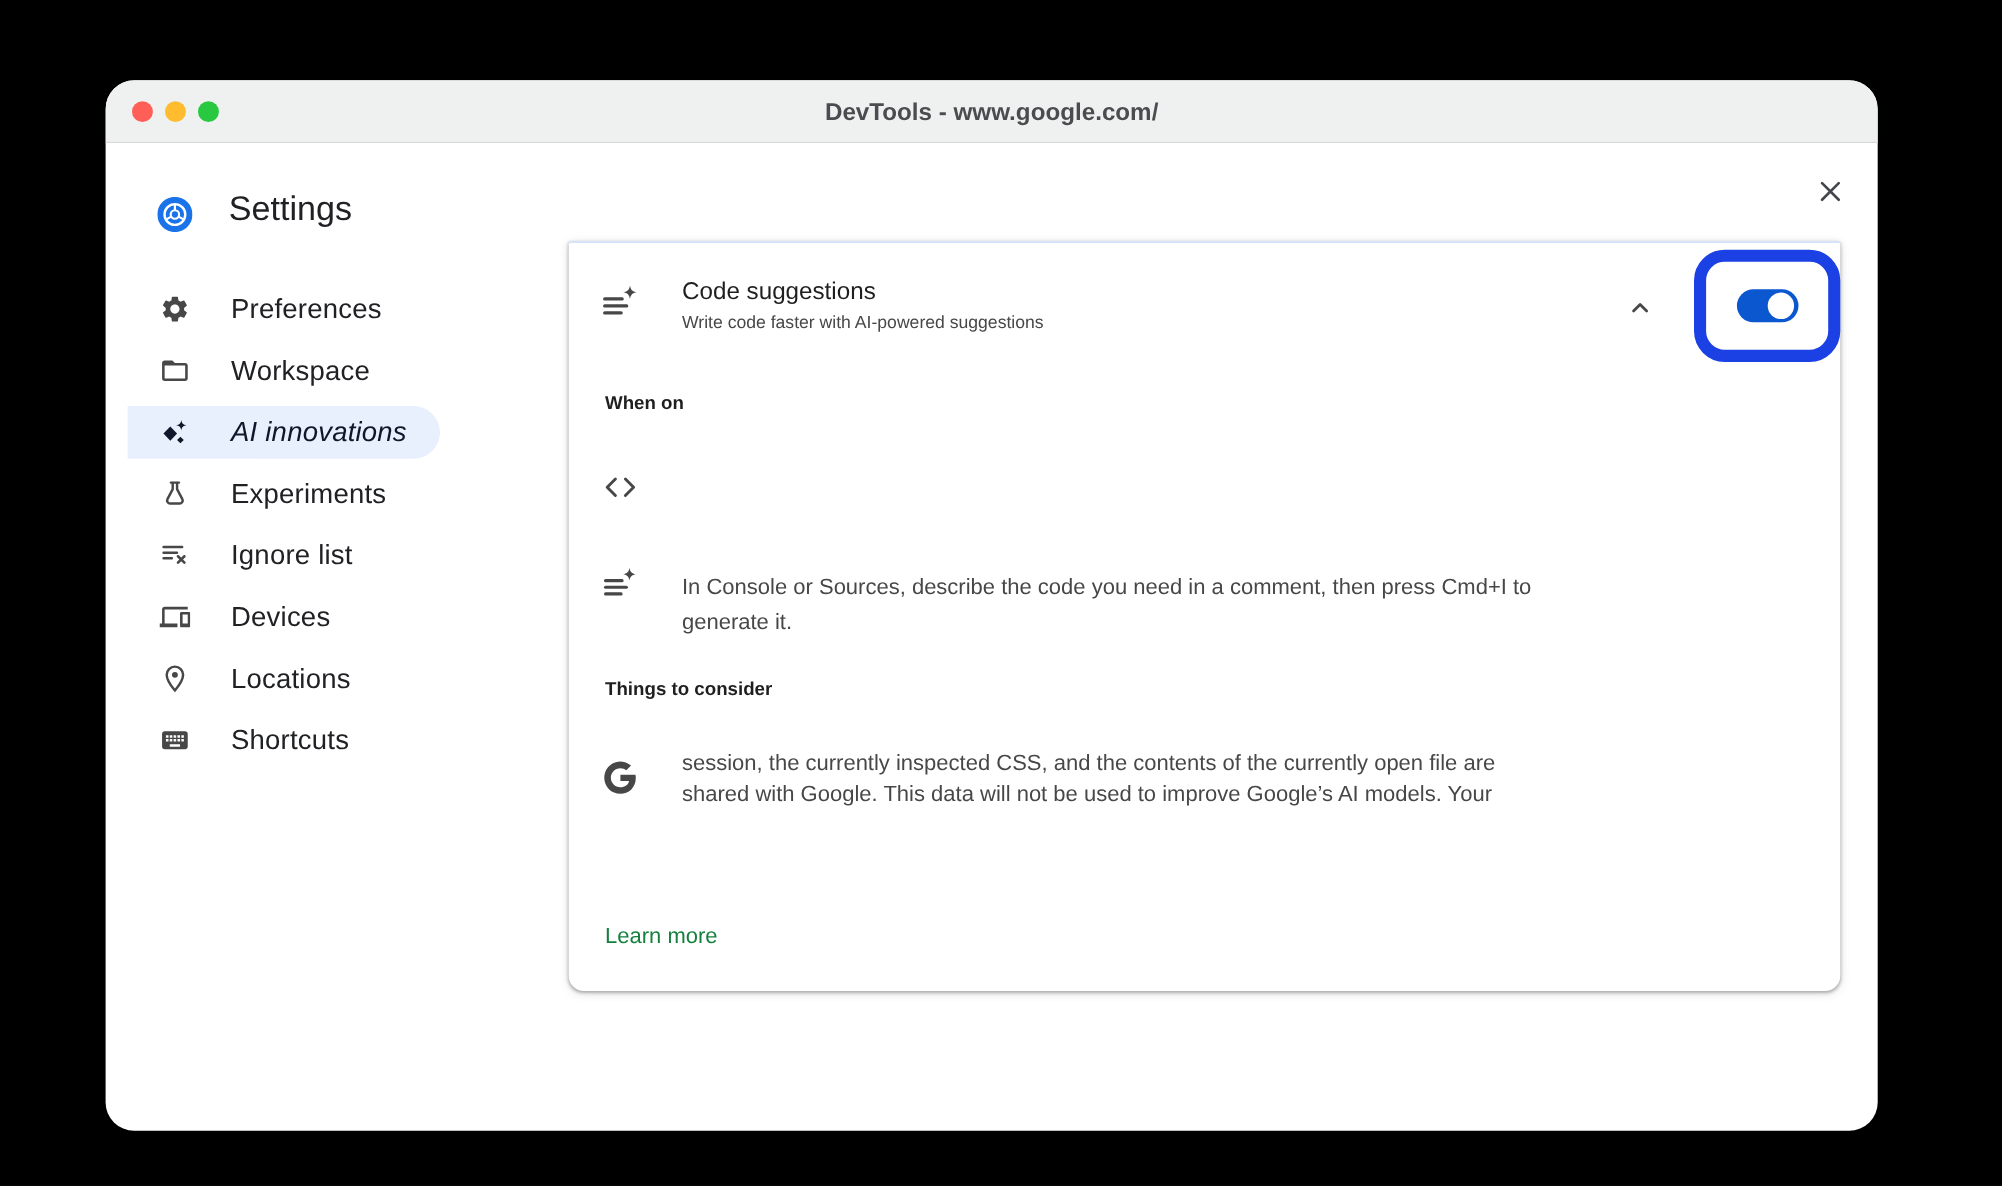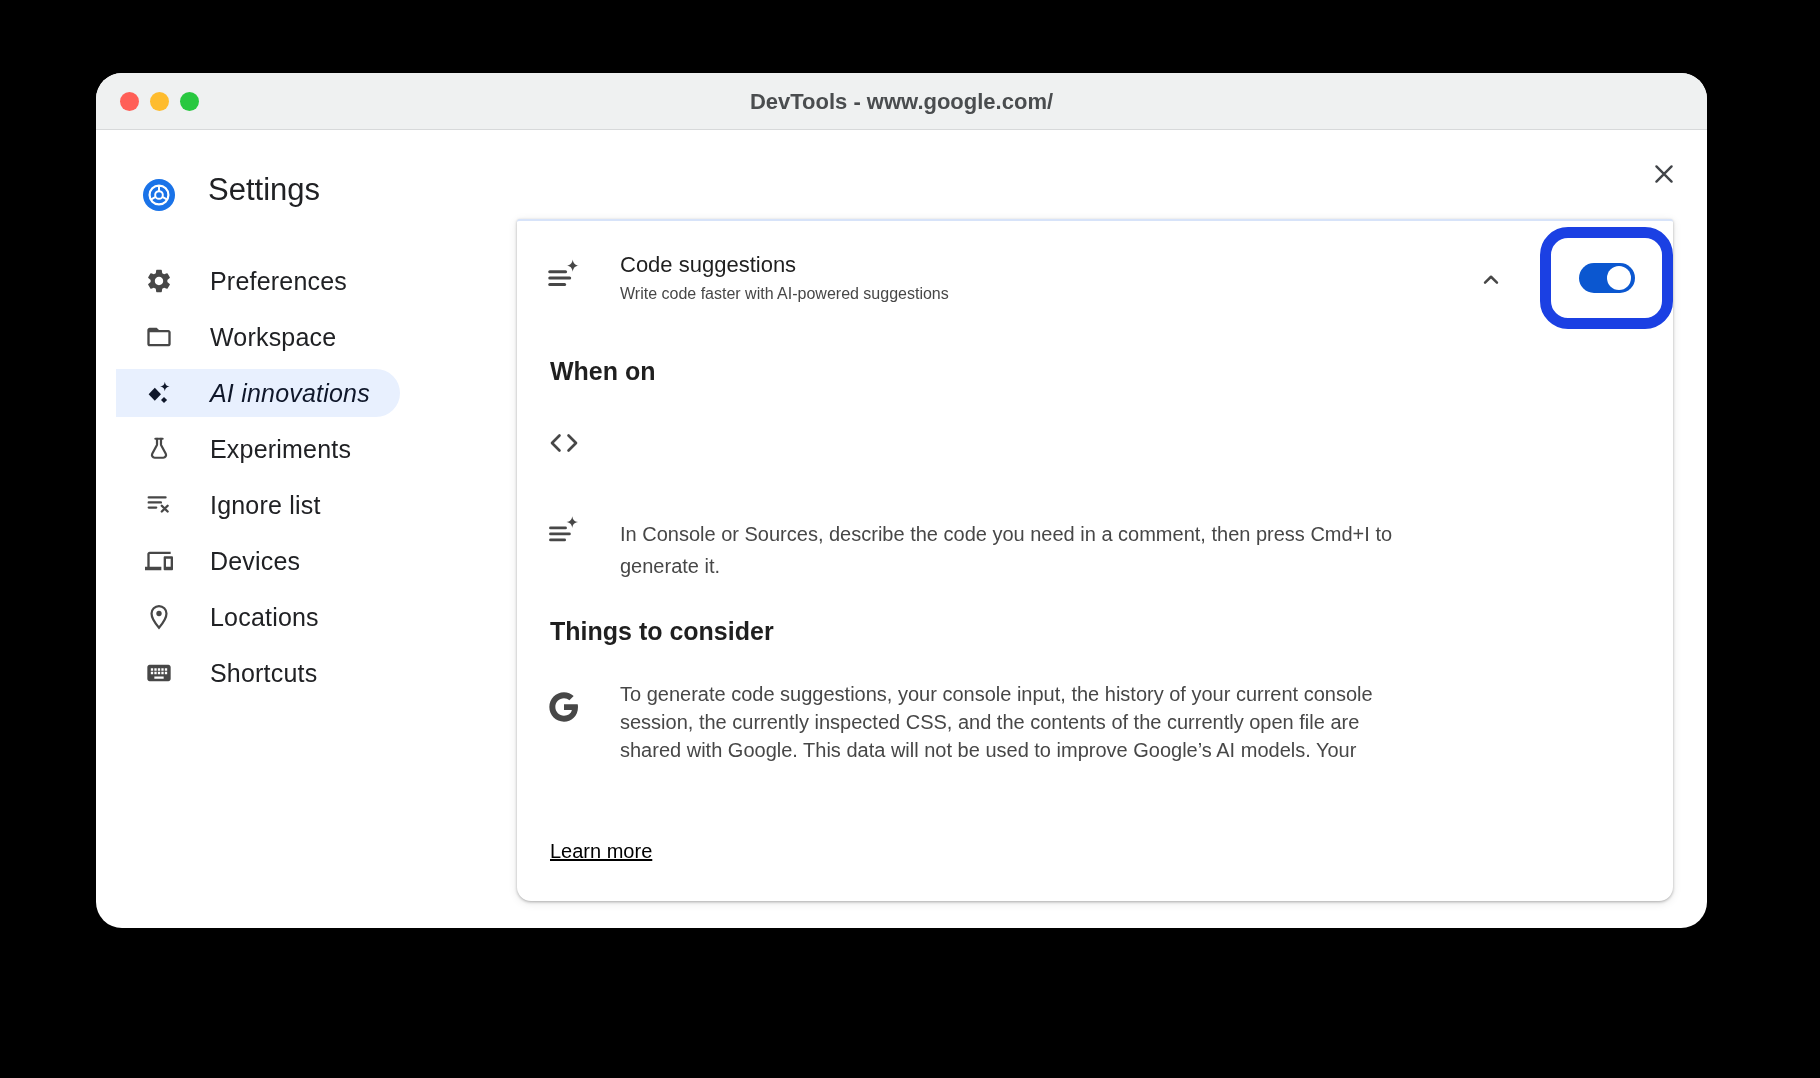--- a/index.html
+++ b/index.html
@@ -1,18 +1,18 @@
 <!DOCTYPE html>
 <html><head>
 <meta charset="utf-8">
 <style>
   * { margin:0; padding:0; box-sizing:border-box; }
   html,body { width:1820px; height:1078px; background:#000; font-family:"Liberation Sans", sans-serif; overflow:hidden; }
 
-  .window { position:absolute; left:96px; top:73px; width:1611px; height:855px;
+  .window { position:absolute; left:96px; top:73px; width:1611px; height:955px;
             background:#fff; border-radius:26px; overflow:hidden;padding-left:12px; }
 
   
   .titlebar { position:absolute; top:0; left:0; right:0; height:57px;
               background:#eff1f1; border-bottom:1px solid #d7d9da; }
   .traffic { position:absolute; left:24px; top:19px; display:flex; gap:11px; }
   .light { width:19px; height:19px; border-radius:50%; }
   .light.red { background:#ff5f57; } .light.yellow { background:#febc2e; } .light.green { background:#28c840; }
   .win-title { position:absolute; left:0; right:0; top:0; height:57px; line-height:57px;
                text-align:center; font-size:22px; font-weight:700; color:#4a4d4f; }
@@ -45,37 +45,37 @@
   .card-sub   { left:103px; top:59px; font-size:16px; line-height:28px; color:#474747; }
 
   .chevron-btn { left:955px; top:42px; width:38px; height:36px; background:none; border:none;
                  color:#474747; cursor:pointer; }
 
   .focus-ring { left:1023px; top:6px; width:133px; height:102px; border:11px solid #1b40e3;
                 border-radius:28px; display:flex; align-items:center; justify-content:center; }
   .toggle { width:56px; height:30px; border-radius:15px; background:#0b57d0; position:relative; cursor:pointer; }
   .toggle .knob { position:absolute; right:4px; top:3px; width:24px; height:24px; border-radius:50%; background:#fff; }
 
-  .sec-heading { left:33px; font-size:25px; font-weight:700; color:#1f1f1f; }
+  .sec-heading { left:33px; font-size:17px; font-weight:700; color:#1f1f1f; }
   .sec-heading.when   { top:136px; }
   .sec-heading.things { top:396px; }
 
   .b-icon { color:#474747; }
   .b-icon svg { width:100%; height:100%; }
   .b-icon.code  { left:31px; top:206px; width:32px; height:32px; }
   .b-icon.spark { left:29px; top:291px; width:36px; height:36px; }
   .b-icon.gmono { left:31px; top:470px; width:32px; height:32px; }
 
   .b-text { left:103px; font-size:20px; color:#474747; }
   .b-text .line { white-space:nowrap; }
   .b-text.t1 { top:199px; } .b-text.t1 .line { line-height:32px; }
   .b-text.t2 { top:297px; } .b-text.t2 .line { line-height:32px; }
   .b-text.t3 { top:459px; } .b-text.t3 .line { line-height:28px; }
 
-  .learn-more { left:33px; top:619px; font-size:20px; color:#000000; text-decoration:underline; cursor:pointer; }
+  .learn-more { left:33px; top:619px; font-size:20px; color:#15803d; cursor:pointer; }
 </style>
 </head>
 <body>
 
 <div class="window">
 
   <div class="titlebar">
     <div class="traffic">
       <span class="light red"></span>
       <span class="light yellow"></span>
@@ -238,21 +238,20 @@
     </div>
 
     <div class="abs sec-heading things">Things to consider</div>
 
     <span class="abs b-icon gmono">
       <svg viewBox="0 0 48 48" fill="#474747">
           <path d="M44.5 20H24v8.5h11.8C34.7 33.9 30.1 37 24 37c-7.2 0-13-5.8-13-13s5.8-13 13-13c3.1 0 5.9 1.1 8.1 2.9l6.4-6.4C34.6 4.1 29.6 2 24 2 11.8 2 2 11.8 2 24s9.8 22 22 22c11 0 21-8 21-22 0-1.3-.2-2.7-.5-4z"></path>
         </svg>
     </span>
     <div class="abs b-text t3">
-      <div class="line">To generate code suggestions, your console input, the history of your current console</div>
       <div class="line">session, the currently inspected CSS, and the contents of the currently open file are</div>
       <div class="line">shared with Google. This data will not be used to improve Google’s AI models. Your</div>
     </div>
 
     <a class="abs learn-more">Learn more</a>
 
   </main>
 </div>
 
 </body></html>

